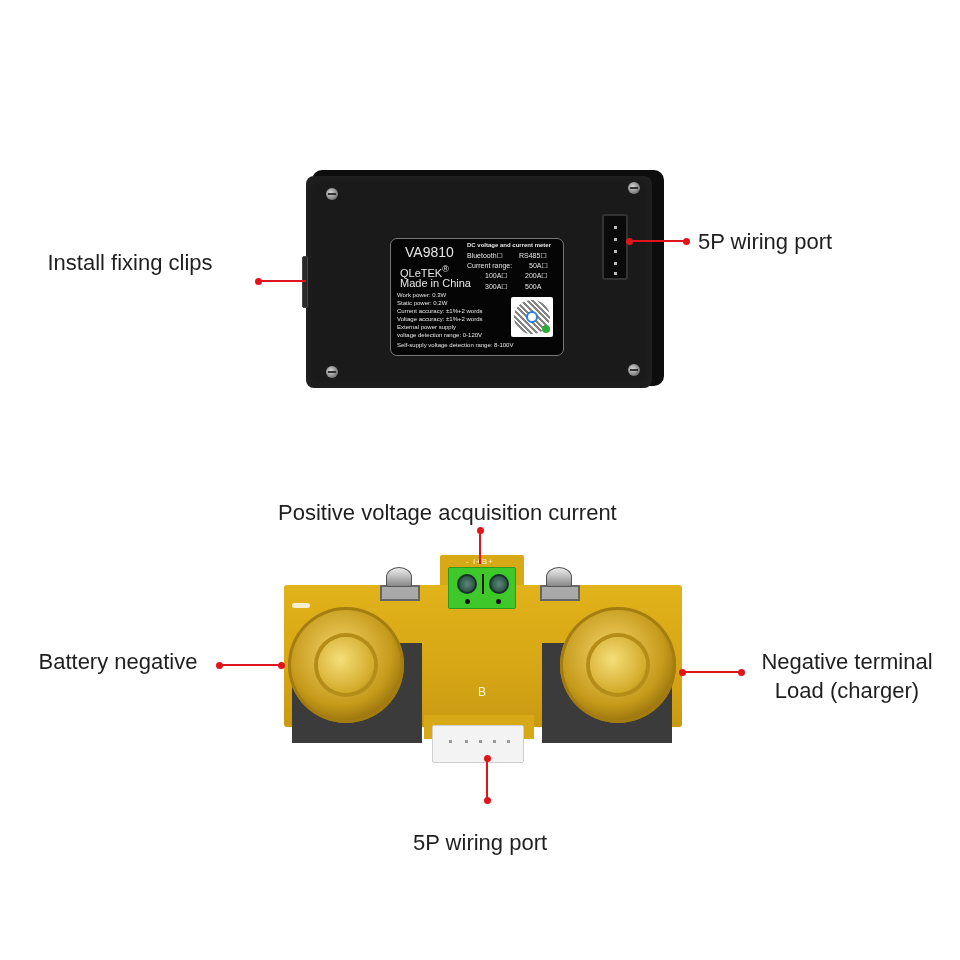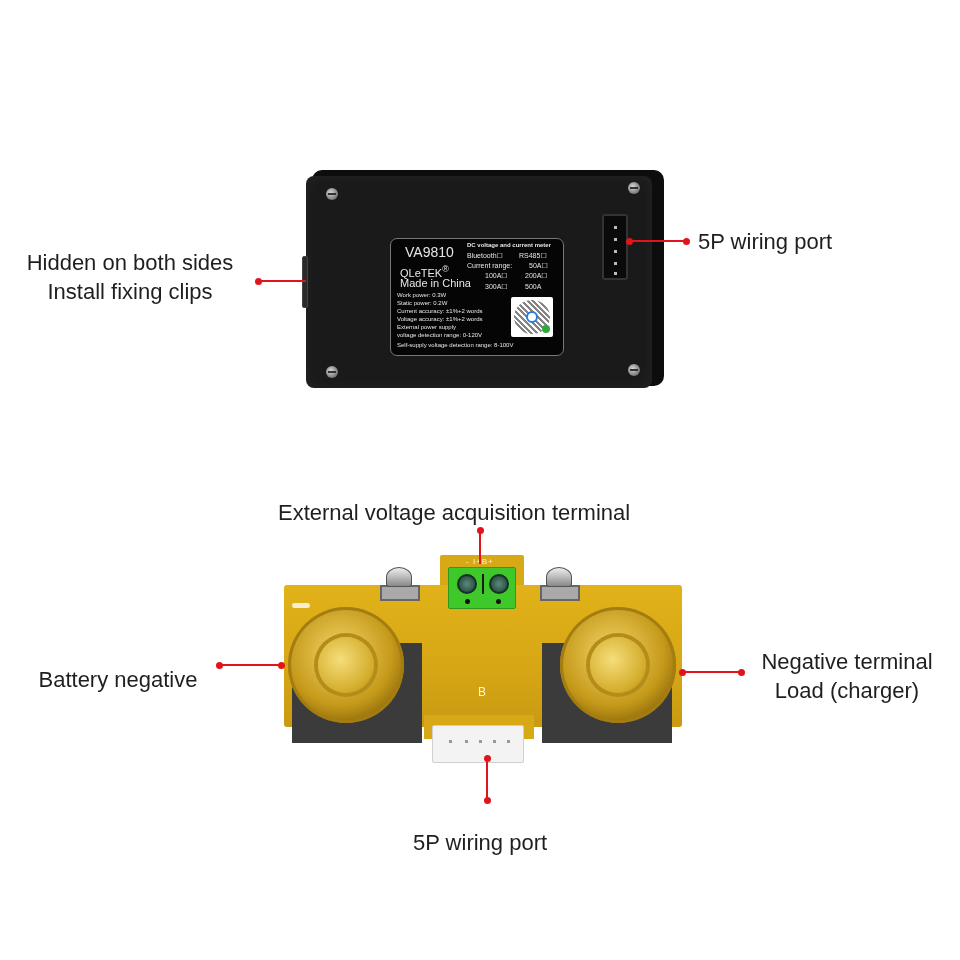--- a/index.html
+++ b/index.html
@@ -101,21 +101,20 @@
       <div class="qr">
         <div class="q"></div>
           <div class="logo"></div>
           <div class="chk"></div>
       </div>
     </div>
   </div>
 </div>
 
 <div class="label center" style="left:10px;top:248px;width:240px">
-  <div>Hidden on both sides</div>
   <div>Install fixing clips</div>
 </div>
 <div class="dot" style="left:255px;top:278px"></div>
 <div class="leader" style="left:258px;top:280px;width:48px;height:2px"></div>
 
 <div class="leader" style="left:630px;top:240px;width:56px;height:2px"></div>
 <div class="dot" style="left:626px;top:238px"></div>
 <div class="dot" style="left:683px;top:238px"></div>
 <div class="label" style="left:698px;top:227px">5P wiring port</div>
 
@@ -153,25 +152,25 @@
 
   <div class="connector-bot">
     <div class="pin" style="left:16px"></div>
     <div class="pin" style="left:32px"></div>
     <div class="pin" style="left:46px"></div>
     <div class="pin" style="left:60px"></div>
     <div class="pin" style="left:74px"></div>
   </div>
 </div>
 
-<div class="label" style="left:278px;top:498px">External voltage acquisition terminal</div>
+<div class="label" style="left:278px;top:498px">Positive voltage acquisition current</div>
 <div class="dot" style="left:477px;top:527px"></div>
 <div class="leader" style="left:479px;top:530px;width:2px;height:34px"></div>
 
-<div class="label center" style="left:20px;top:665px;width:196px">
+<div class="label center" style="left:20px;top:647px;width:196px">
   <div>Battery negative</div>
 </div>
 <div class="leader" style="left:220px;top:664px;width:62px;height:2px"></div>
 <div class="dot" style="left:216px;top:662px"></div>
 <div class="dot" style="left:278px;top:662px"></div>
 
 <div class="leader" style="left:682px;top:671px;width:60px;height:2px"></div>
 <div class="dot" style="left:679px;top:669px"></div>
 <div class="dot" style="left:738px;top:669px"></div>
 <div class="label center" style="left:744px;top:647px;width:206px">

